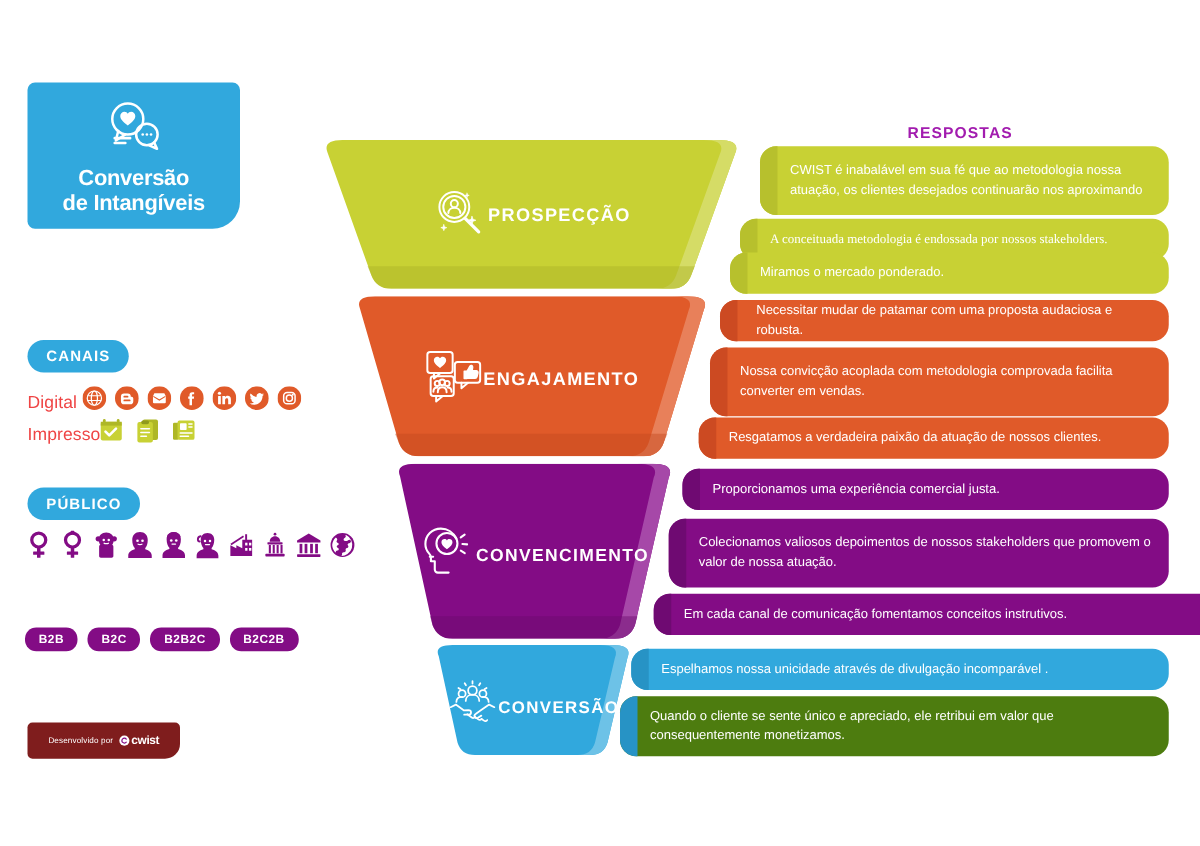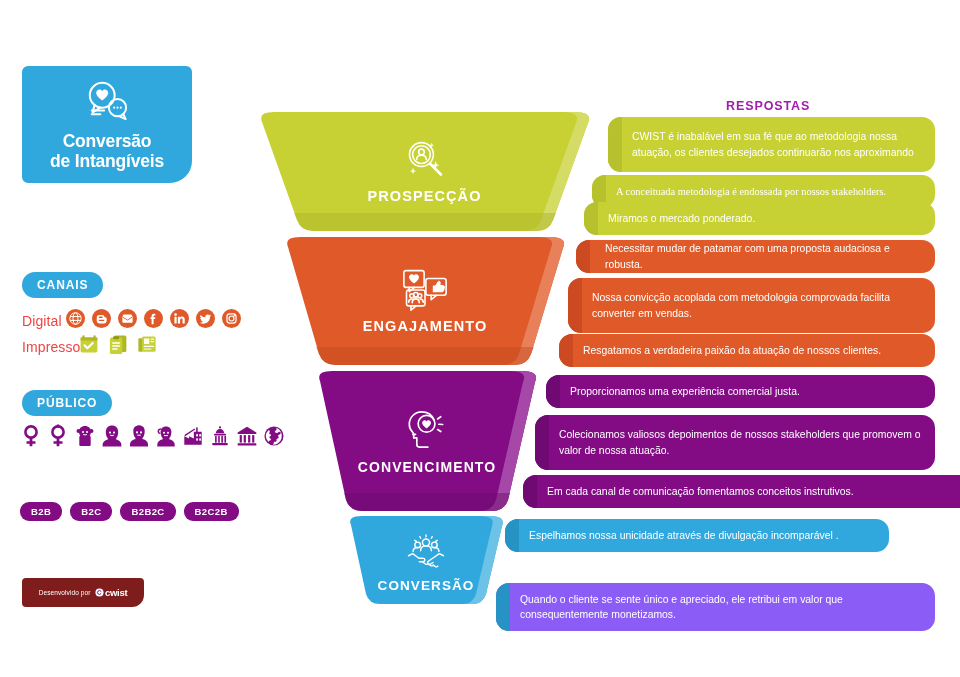--- a/index.html
+++ b/index.html
@@ -89,21 +89,21 @@
   }
 
   .stage {
     position:absolute;
     display:flex; flex-direction:column;
     align-items:center; justify-content:center;
   }
   .stage-body { position:absolute; inset:0; }
   .stage-inner {
     position:relative; z-index:2;
-    display:flex; flex-direction:column;
+    display:flex; 
     align-items:center; justify-content:center;
     width:100%; height:100%;
   }
   .stage-icon { display:block; }
   .stage-label {
     color:#ffffff; font-weight:bold;
     letter-spacing:1.1px;
     text-align:center;
     margin-top:6px;
   }
@@ -513,22 +513,22 @@
   </div>
   <div class="bubble" style="left:535px; top:415px; width:400px; height:55px; background:#830c85;">
     <span class="tail" style="background:#6f0a72;"></span>
     <span class="bubble-text">Colecionamos valiosos depoimentos de nossos stakeholders que promovem o valor de nossa atuação.</span>
   </div>
   <div class="bubble" style="left:523px; top:475px; width:488px; height:33px; background:#830c85;">
     <span class="tail" style="background:#6f0a72;"></span>
     <span class="bubble-text">Em cada canal de comunicação fomentamos conceitos instrutivos.</span>
   </div>
 
-  <div class="bubble" style="left:505px; top:519px; width:384px; height:33px; background:#31a8dd;">
+  <div class="bubble" style="left:505px; top:519px; width:430px; height:33px; background:#31a8dd;">
     <span class="tail" style="background:#2793c5;"></span>
     <span class="bubble-text">Espelhamos nossa unicidade através de divulgação incomparável .</span>
   </div>
-  <div class="bubble" style="left:496px; top:583px; width:439px; height:48px; background:#8b5cf6;">
+  <div class="bubble" style="left:496px; top:557px; width:439px; height:48px; background:#4d7c0f;">
     <span class="tail" style="background:#2793c5;"></span>
     <span class="bubble-text">Quando o cliente se sente único e apreciado, ele retribui em valor que consequentemente monetizamos.</span>
   </div>
 
 </div>
 
 </body></html>

